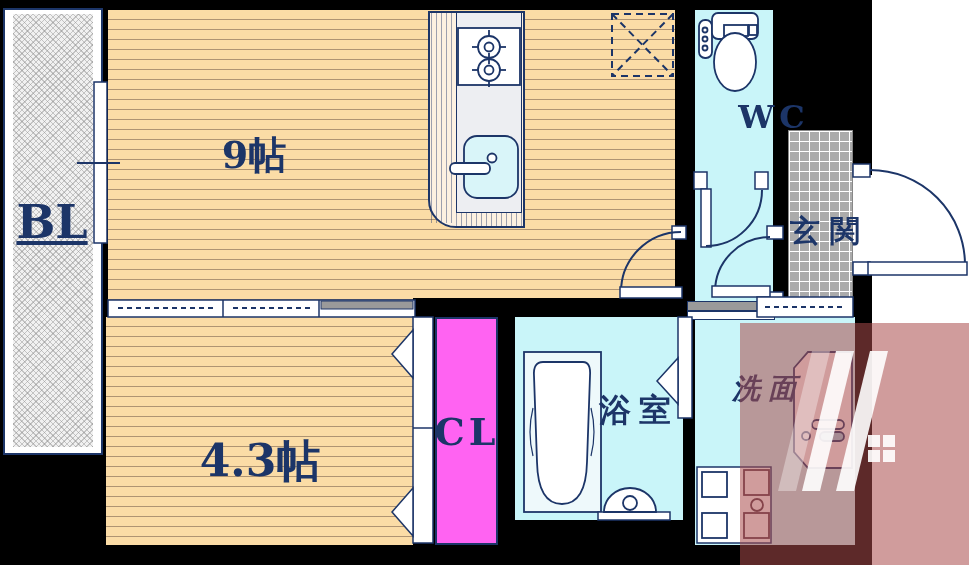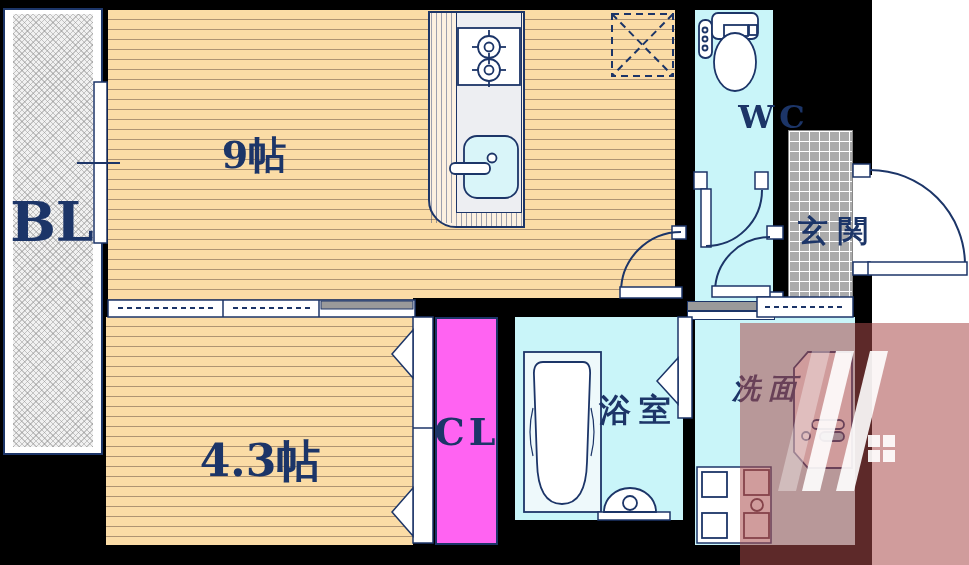--- a/index.html
+++ b/index.html
@@ -199,24 +199,24 @@
         <rect x="697" y="467" width="74" height="76" fill="#ffffff" stroke-width="1.5"></rect>
         <rect x="702" y="472" width="25" height="25" fill="#ffffff"></rect>
         <rect x="702" y="513" width="25" height="25" fill="#ffffff"></rect>
         <rect x="744" y="470" width="25" height="25" fill="#ffffff" stroke="#5a3a4a"></rect>
         <rect x="744" y="513" width="25" height="25" fill="#ffffff" stroke="#5a3a4a"></rect>
         <circle cx="757" cy="505" r="6" stroke="#5a3a4a"></circle>
       </g>
     </g>
   </svg>
 
-  <div class="lbl" style="left:52px;top:222px;font-size:54px;">BL</div>
+  <div class="lbl" style="left:52px;top:222px;font-size:46px;text-decoration:underline;">BL</div>
   <div class="lbl" style="left:254px;top:155px;font-size:38px;">9帖</div>
   <div class="lbl" style="left:732px;top:117px;font-size:32px;letter-spacing:5px;margin-left:42px;">WC</div>
-  <div class="lbl" style="left:830px;top:231px;font-size:30px;letter-spacing:10px;padding-left:16px;">玄関</div>
+  <div class="lbl" style="left:830px;top:231px;font-size:30px;letter-spacing:10px;">玄関</div>
   <div class="lbl" style="left:260px;top:461px;font-size:44px;">4.3帖</div>
   <div class="lbl" style="left:467px;top:432px;font-size:38px;letter-spacing:4px;">CL</div>
   <div class="lbl" style="left:639px;top:410px;font-size:32px;letter-spacing:8px;">浴室</div>
   <div class="lbl" style="left:768px;top:389px;font-size:28px;letter-spacing:8px;font-style:italic;">洗面</div>
 
   <div id="wm">
     <svg width="229" height="242" viewBox="0 0 229 242">
       <polygon points="38,168 72,28 90,28 56,168" fill="rgba(255,255,255,0.35)"></polygon>
       <polygon points="62,168 96,28 114,28 80,168" fill="rgba(255,255,255,0.9)"></polygon>
       <polygon points="96,168 130,28 148,28 114,168" fill="rgba(255,255,255,0.9)"></polygon>

